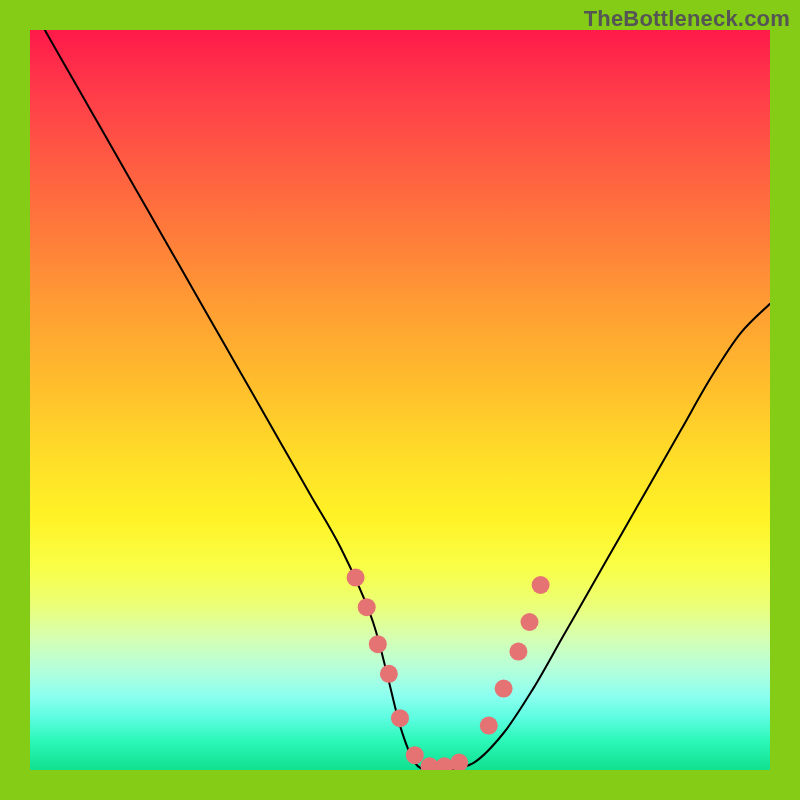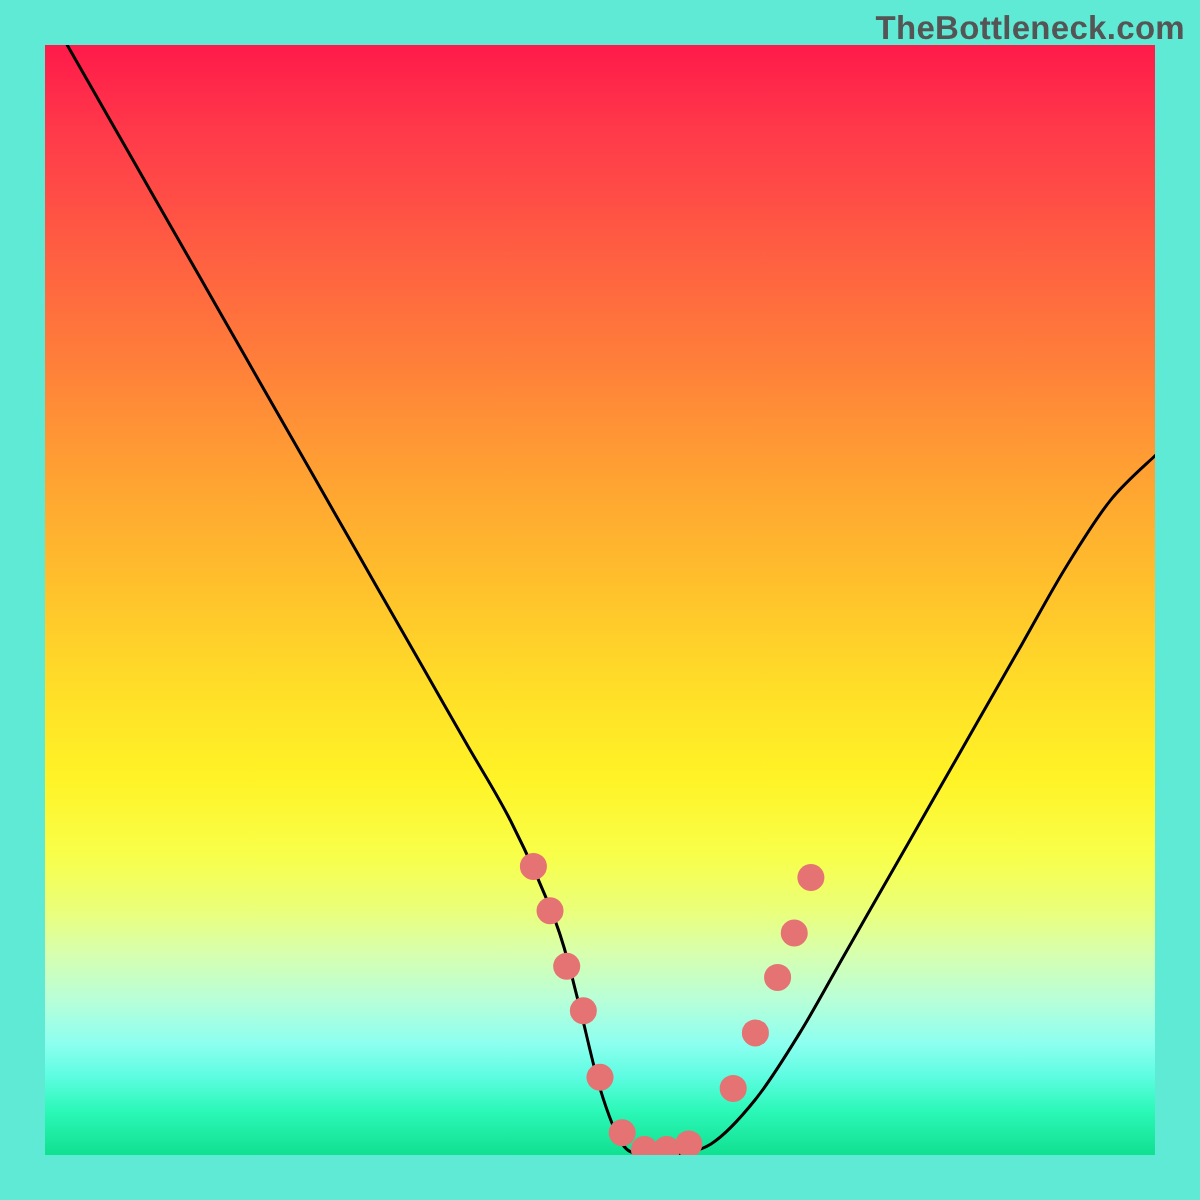--- a/index.html
+++ b/index.html
@@ -8,21 +8,21 @@
     width: 800px;
     height: 800px;
     overflow: hidden;
     background: #000;
     font-family: Arial, Helvetica, sans-serif;
   }
   .frame {
     position: absolute;
     left: 0; top: 0;
     width: 800px; height: 800px;
-    background: #5eead4;
+    background: #84cc16;
   }
   .plot-area {
     position: absolute;
     left: 30px;
     top: 30px;
     width: 740px;
     height: 740px;
     background: linear-gradient(to bottom,
       #ff1a4a 0%,
       #ff3a4a 8%,

